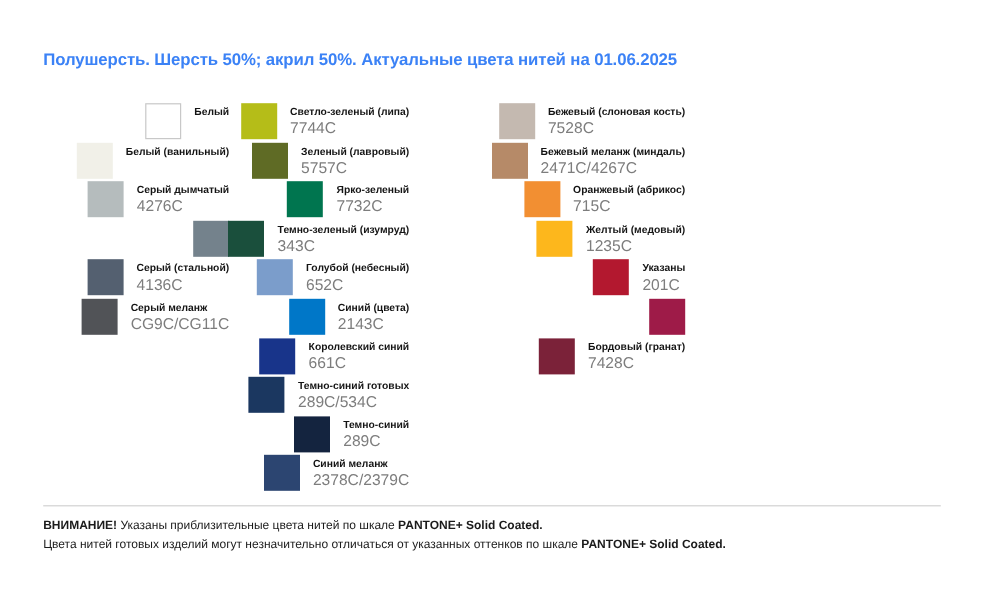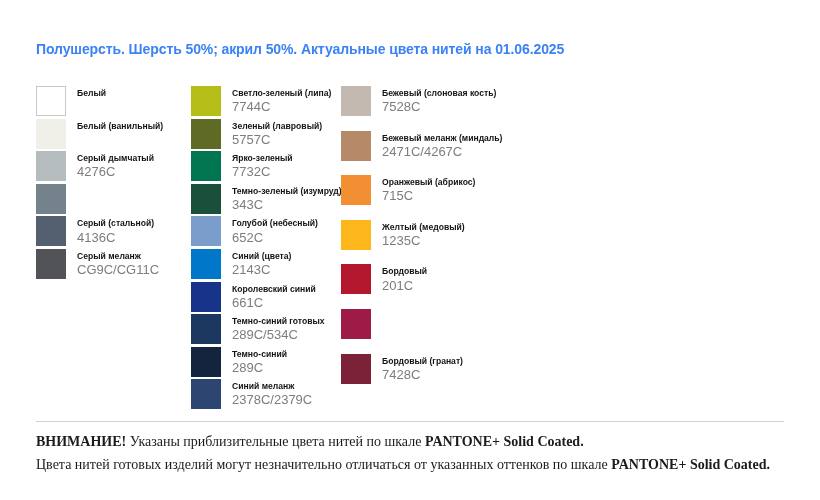--- a/index.html
+++ b/index.html
@@ -34,24 +34,25 @@
     position: absolute;
     left: 36px;
     top: 86px;
     width: 760px;
     display: flex;
     align-items: flex-start;
   }
   .col {
     display: flex;
     flex-direction: column;
+    align-items: flex-end;
   }
   .col-1 { width: 155px; }
   .col-2 { width: 150px; }
-  .col-3 { width: 230px; gap: 12px; }
+  .col-3 { width: 230px; }
   .swatch-row {
     display: flex;
     align-items: flex-start;
     height: 32.6px;
   }
   .swatch {
     width: 30px;
     height: 30px;
     flex: 0 0 30px;
     box-sizing: border-box;
@@ -84,25 +85,24 @@
     height: 1px;
     background: #d2d2d2;
   }
   .footer {
     position: absolute;
     left: 36px;
     top: 431px;
     width: 760px;
   }
   .footer-line {
-    font-size: 14px;
+    font-size: 10px;
     color: #1b1b1b;
     line-height: 1.62;
     white-space: nowrap;
-    font-family: Liberation Serif, serif;
   }
   .strong { font-weight: bold; }
 </style>
 </head>
 <body>
 
 <div class="page">
 
   <div class="title">Полушерсть. Шерсть 50%; акрил 50%. Актуальные цвета нитей на 01.06.2025</div>
 
@@ -242,21 +242,21 @@
         <div class="swatch-row">
           <div class="swatch" style="background: rgb(253, 183, 28);"></div>
           <div class="labels">
             <div class="cname">Желтый (медовый)</div>
             <div class="ccode">1235C</div>
           </div>
         </div>
         <div class="swatch-row">
           <div class="swatch" style="background: rgb(179, 24, 47);"></div>
           <div class="labels">
-            <div class="cname">Бордовый</div>
+            <div class="cname">Указаны</div>
             <div class="ccode">201C</div>
           </div>
         </div>
         <div class="swatch-row">
           <div class="swatch" style="background: rgb(158, 27, 72);"></div>
         </div>
         <div class="swatch-row">
           <div class="swatch" style="background: rgb(123, 34, 57);"></div>
           <div class="labels">
             <div class="cname">Бордовый (гранат)</div>

